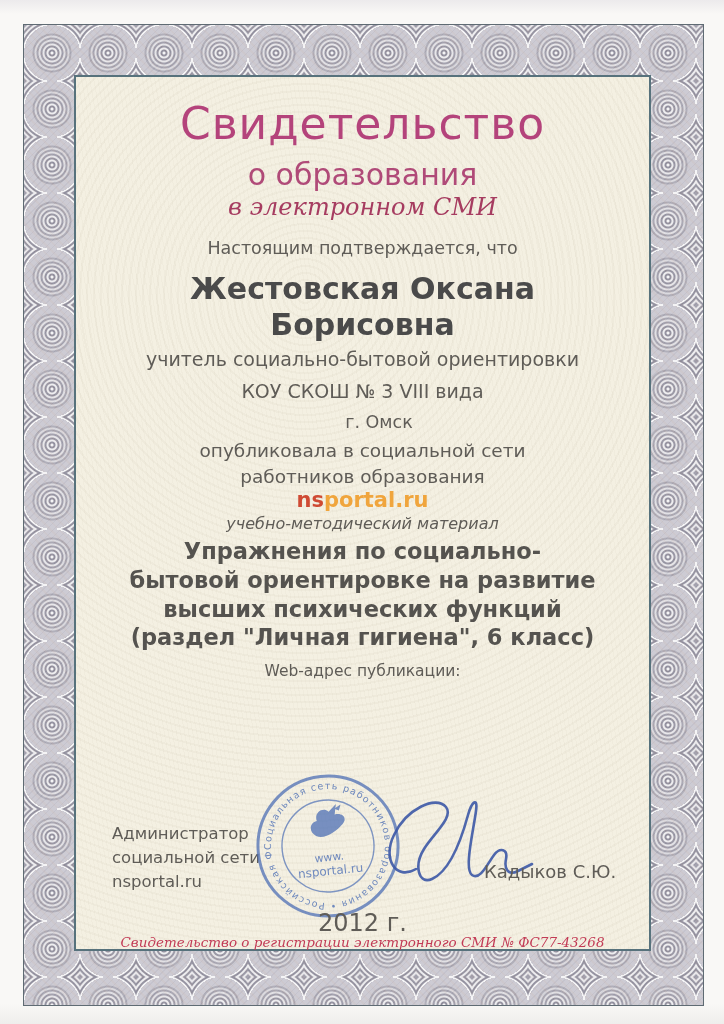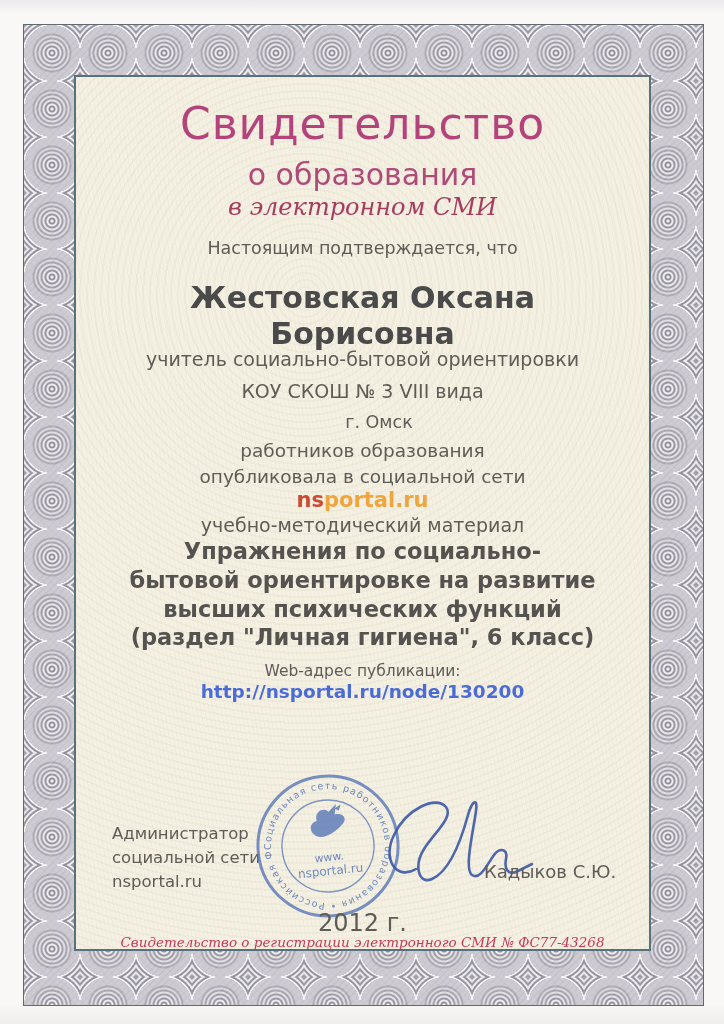--- a/index.html
+++ b/index.html
@@ -34,28 +34,28 @@
     background-image:
       repeating-radial-gradient(circle at 40% 25%, rgba(170,158,132,.07) 0 2px, transparent 2px 7px),
       repeating-linear-gradient(80deg, rgba(170,158,132,.05) 0 1px, transparent 1px 4px);
     box-sizing:border-box;
   }
   .abs{position:absolute;left:0;right:0;text-align:center;}
   .title{font-size:44px;color:#b4437b;letter-spacing:1px;}
   .subtitle{font-size:30px;color:#b04a78;}
   .medium{font-family:"DejaVu Serif","Liberation Serif",serif;font-style:italic;font-size:24px;color:#a63c60;}
   .confirm{font-size:17.5px;color:#5f5c57;}
-  .name{font-size:30px;font-weight:bold;color:#4a4a4a;line-height:1.2;margin:17px auto;max-width:430px;}
+  .name{font-size:30px;font-weight:bold;color:#4a4a4a;line-height:1.2;margin:8px auto;max-width:430px;}
   .line19{font-size:19px;color:#5f5c57;}
   .line17{font-size:17.5px;color:#5f5c57;margin-left:33px;}
   .pub{font-size:18.5px;color:#5f5c57;line-height:1.38;}
   .logo{font-size:21px;font-weight:bold;}
   .logo .ns{color:#cf4a33;}
   .logo .rest{color:#f0a53d;}
-  .material{font-size:19px;color:#5f5c57;}
+  .material{font-size:16px;color:#5f5c57;font-style:italic;}
   .work{font-size:22.5px;font-weight:bold;color:#55534f;line-height:1.28;}
   .weblabel{font-size:15.5px;color:#5f5c57;}
   .weburl{font-size:18.5px;font-weight:bold;color:#4b6cd6;}
   .admin{position:absolute;left:36px;top:745px;text-align:left;font-size:16.5px;color:#5f5c57;line-height:1.45;}
   .signer{position:absolute;left:408px;top:784px;font-size:18px;color:#5f5c57;}
   .year{font-size:24px;color:#5f5c57;}
   .reg{font-family:"DejaVu Serif","Liberation Serif",serif;font-style:italic;font-size:13.5px;color:#c23a55;}
   .stampwrap{position:absolute;left:177px;top:694px;width:150px;height:150px;transform:rotate(-6deg);opacity:.88;}
   .sigwrap{position:absolute;left:298px;top:712px;width:190px;height:125px;}
 </style>
@@ -74,37 +74,36 @@
 
     <div class="abs" style="top:186px">
       <div class="name">Жестовская Оксана Борисовна</div>
     </div>
 
     <div class="abs line19" style="top:271px">учитель социально-бытовой ориентировки</div>
     <div class="abs line19" style="top:303px">КОУ СКОШ № 3 VIII вида</div>
     <div class="abs line17" style="top:335px">г. Омск</div>
 
     <div class="abs pub" style="top:361px">
+      <div>опубликовала в социальной сети</div>
       <div>работников образования</div>
-      <div>опубликовала в социальной сети</div>
     </div>
 
     <div class="abs logo" style="top:411px"><span class="ns">ns</span><span class="rest">portal.ru</span></div>
 
     <div class="abs material" style="top:437px">учебно-методический материал</div>
 
     <div class="abs work" style="top:460px">
       <div>Упражнения по социально-</div>
       <div>бытовой ориентировке на развитие</div>
       <div>высших психических функций</div>
       <div>(раздел "Личная гигиена", 6 класс)</div>
     </div>
 
     <div class="abs weblabel" style="top:585px">Web-адрес публикации:</div>
-    <div class="abs weburl" style="top:604px">http://nsportal.ru/node/130200</div>
 
     <div class="admin">
       <div>Администратор</div>
       <div>социальной сети</div>
       <div>nsportal.ru</div>
     </div>
 
     <div class="stampwrap">
       <svg width="150" height="150" viewBox="0 0 150 150">
         <circle cx="75" cy="75" r="70" fill="none" stroke="#4d6fb5" stroke-width="3" opacity=".85"></circle>

